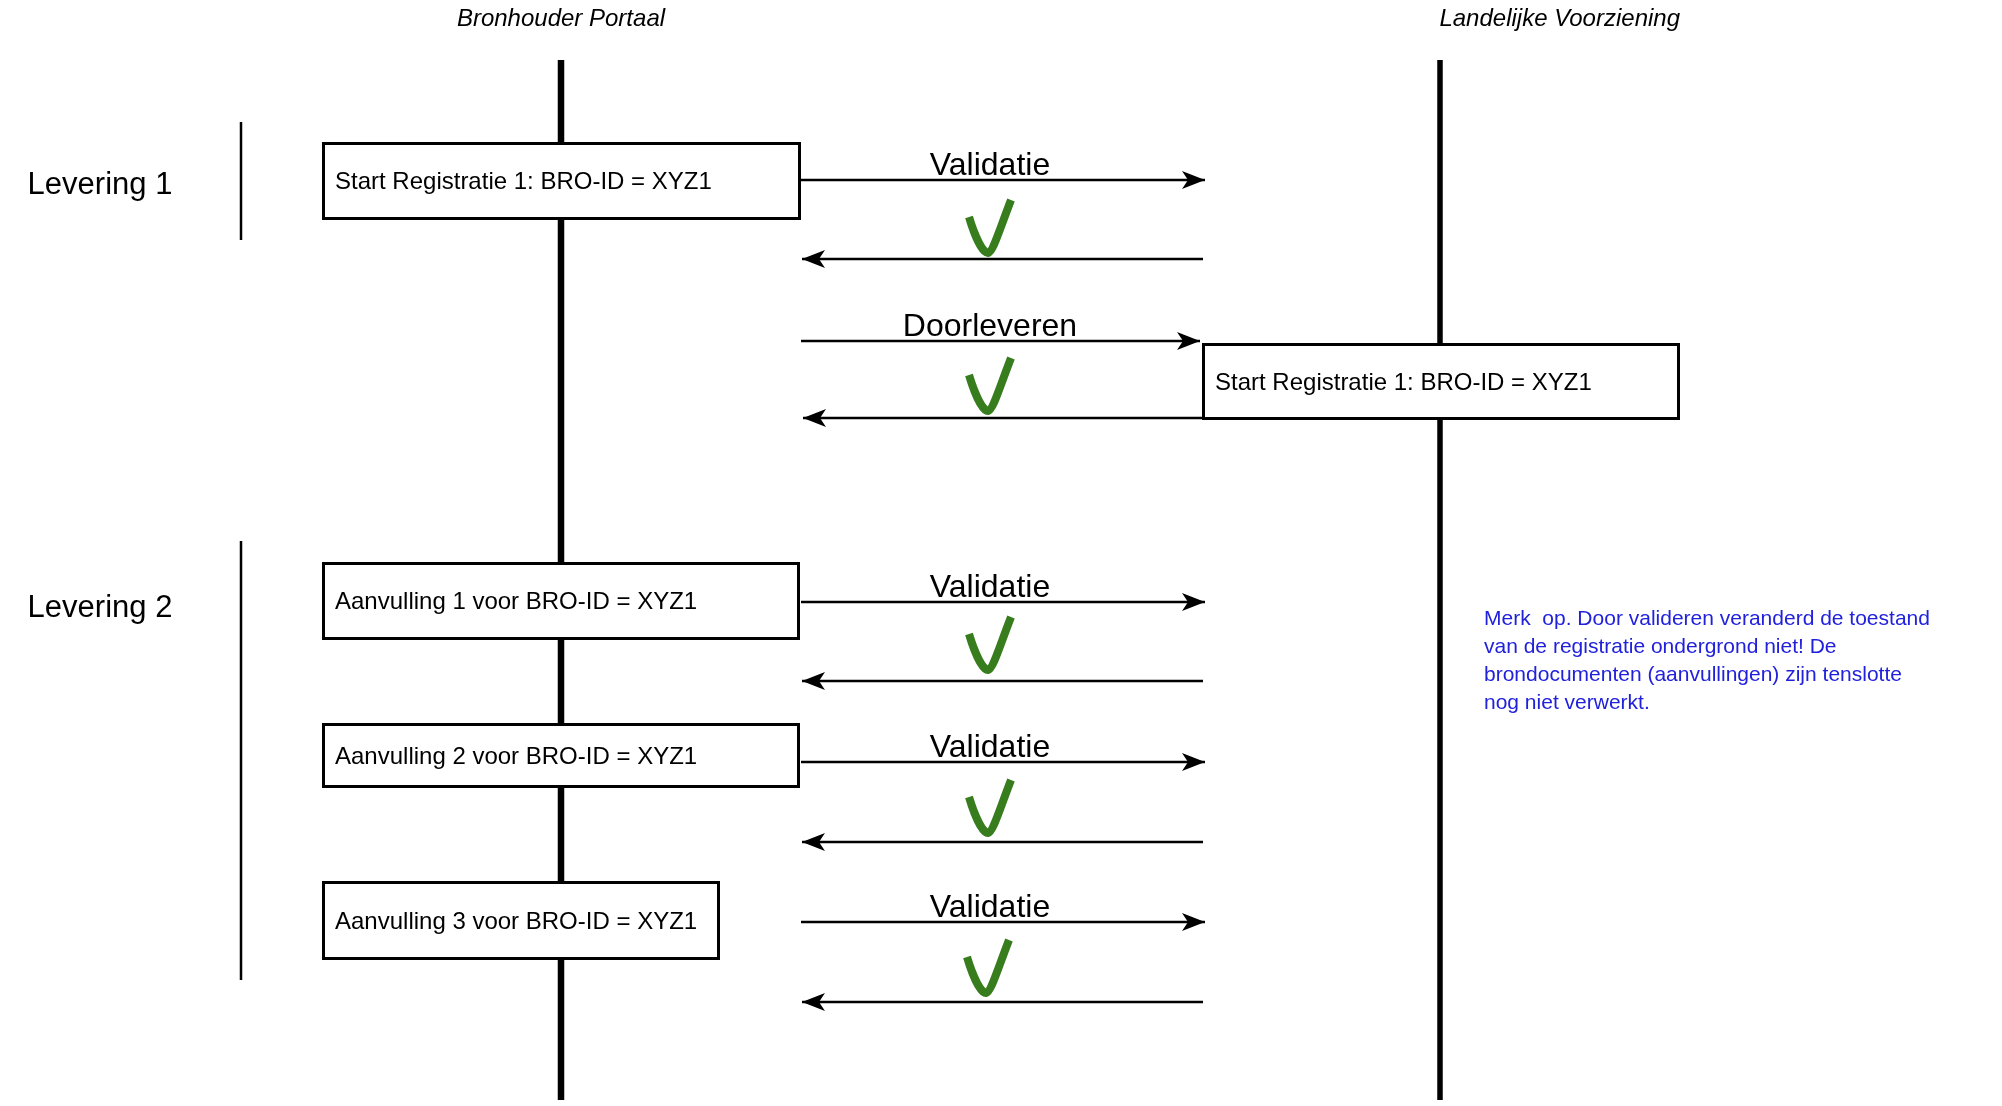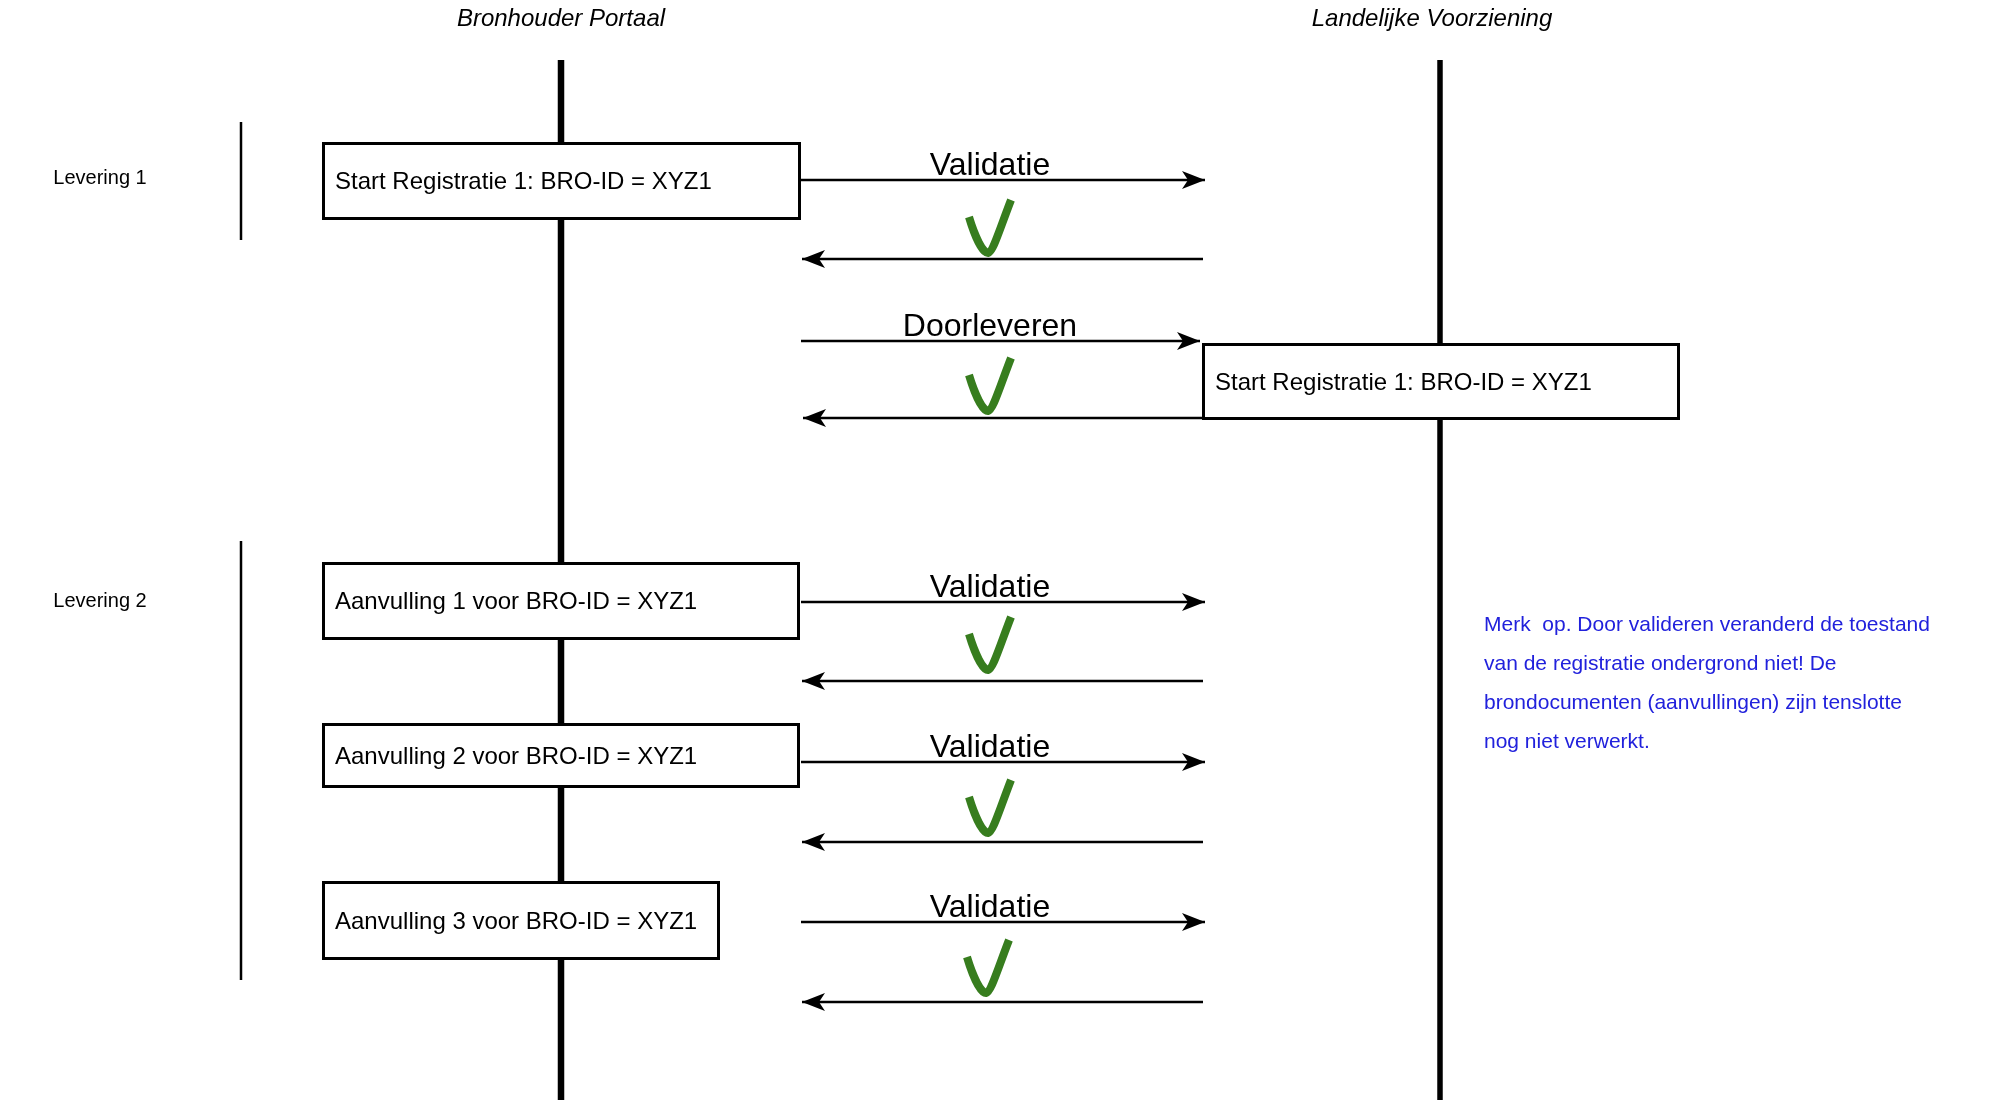--- a/index.html
+++ b/index.html
@@ -5,32 +5,32 @@
   html,body{margin:0;padding:0;background:#ffffff;}
   body{
     width:2002px;height:1106px;position:relative;overflow:hidden;
     font-family:"Liberation Sans",sans-serif;color:#000;
   }
   .abs{position:absolute;}
   .actor-label{
     font-size:24px;text-align:center;width:400px;top:4px;white-space:nowrap;font-style:italic;
   }
   .group-label{
-    font-size:20px;width:180px;text-align:center;left:10px;white-space:nowrap;
+    font-size:31px;width:180px;text-align:center;left:10px;white-space:nowrap;
   }
   .msg-box{
     border:3px solid #000;background:#fff;box-sizing:border-box;
     display:flex;align-items:center;font-size:24px;padding-left:10px;
     white-space:nowrap;z-index:3;
   }
   .msg-label{
     font-size:32px;text-align:center;width:300px;left:840px;white-space:nowrap;z-index:2;
   }
   .note{
-    font-size:21px;line-height:39px;color:#2121DC;white-space:pre;z-index:2;
+    font-size:21px;line-height:28px;color:#2121DC;white-space:pre;z-index:2;
   }
   svg.layer{position:absolute;left:0;top:0;z-index:1;}
   .check{position:absolute;width:56px;height:62px;z-index:4;}
 </style>
 </head>
 <body>
 
 <svg class="layer" width="2002" height="1106" viewBox="0 0 2002 1106">
   <defs>
     <marker id="ah" markerWidth="26" markerHeight="20" refX="23" refY="9" orient="auto" markerUnits="userSpaceOnUse">
@@ -54,21 +54,21 @@
   <line x1="1203" y1="681" x2="802" y2="681" stroke="#000" stroke-width="2.5" marker-end="url(#ah)"></line>
 
   <line x1="801" y1="762" x2="1205" y2="762" stroke="#000" stroke-width="2.5" marker-end="url(#ah)"></line>
   <line x1="1203" y1="842" x2="802" y2="842" stroke="#000" stroke-width="2.5" marker-end="url(#ah)"></line>
 
   <line x1="801" y1="922" x2="1205" y2="922" stroke="#000" stroke-width="2.5" marker-end="url(#ah)"></line>
   <line x1="1203" y1="1002" x2="802" y2="1002" stroke="#000" stroke-width="2.5" marker-end="url(#ah)"></line>
 </svg>
 
 <div class="abs actor-label" style="left:361px;">Bronhouder Portaal</div>
-<div class="abs actor-label" style="left:1232px;">Landelijke Voorziening</div>
+<div class="abs actor-label" style="left:1280px;text-align:right;">Landelijke Voorziening</div>
 
 <div class="abs group-label" style="top:166px;">Levering 1</div>
 <div class="abs group-label" style="top:589px;">Levering 2</div>
 
 <div class="abs msg-box" style="left:322px;top:142px;width:479px;height:78px;">
   <span>Start Registratie 1: BRO-ID = XYZ1</span>
 </div>
 <div class="abs msg-box" style="left:1202px;top:343px;width:478px;height:77px;">
   <span>Start Registratie 1: BRO-ID = XYZ1</span>
 </div>

